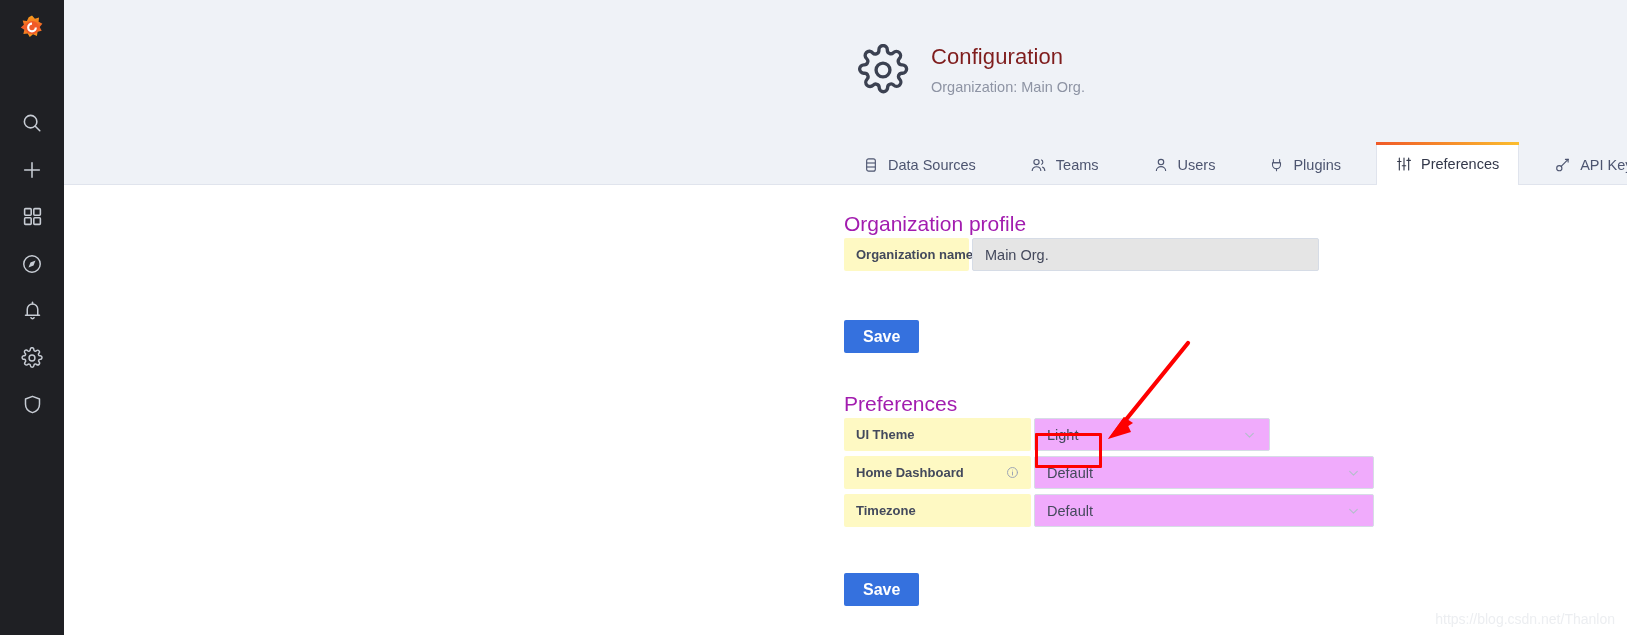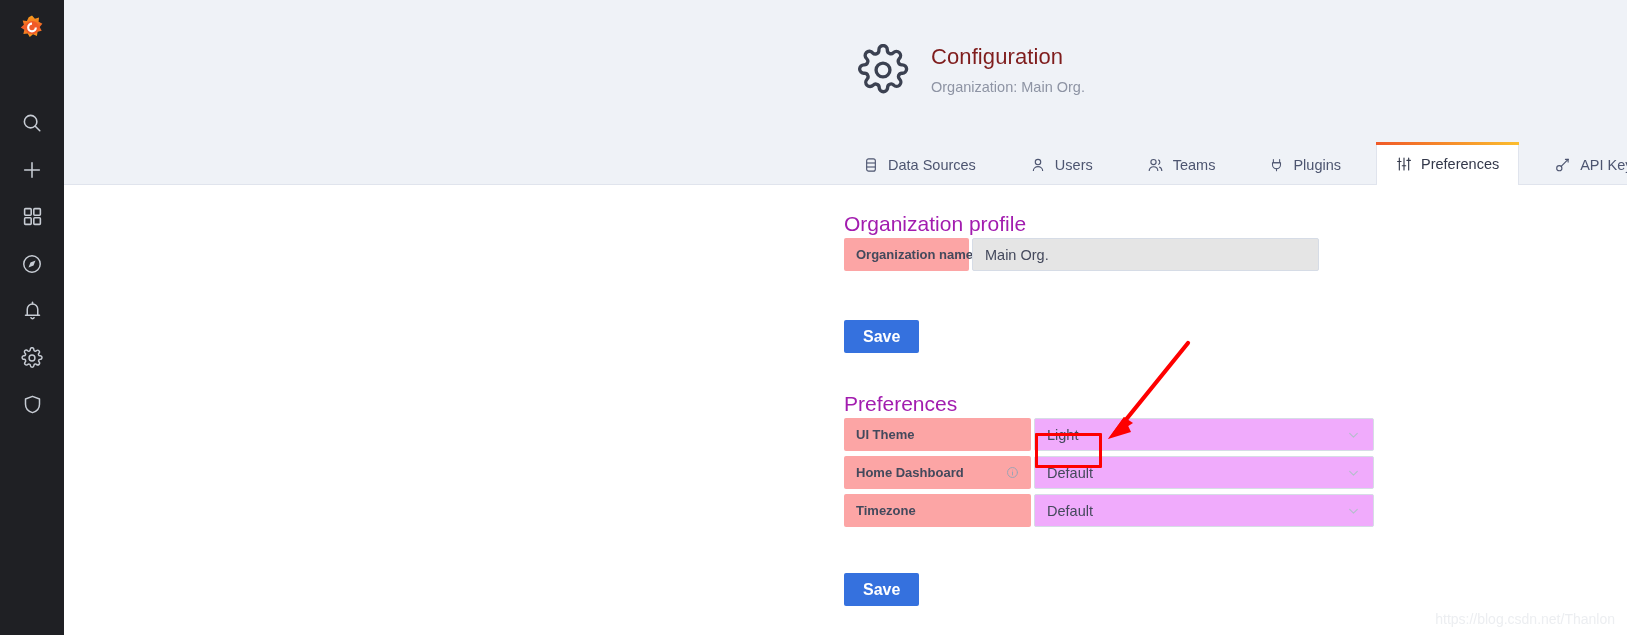--- a/index.html
+++ b/index.html
@@ -129,21 +129,21 @@
   #t-orgprofile { left: 780px; top: 26px; }
   #t-prefs { left: 780px; top: 206px; }
 
   .form-row {
     position: absolute;
     display: flex;
     align-items: stretch;
     height: 33px;
   }
   .flabel {
-    background: #fca5a5;
+    background: #fef9c3;
     color: #43495c;
     font-size: 13px;
     font-weight: bold;
     display: flex;
     align-items: center;
     padding: 0 12px;
     border-radius: 2px;
     white-space: nowrap;
   }
   .flabel .info-i { margin-left: auto; padding-left: 16px; display: flex; align-items: center; }
@@ -178,21 +178,21 @@
     top: 50%;
     transform: translateY(-50%);
     display: flex;
   }
 
   
   #row-orgname { left: 780px; top: 52px; width: 475px; }
   #row-orgname .flabel { width: 125px; margin-right: 3px; }
   #row-orgname .fwrap { flex: 1 1 auto; }
 
-  #row-theme { left: 780px; top: 232px; width: 530px; }
+  #row-theme { left: 780px; top: 232px; width: 426px; }
   #row-dash  { left: 780px; top: 270px; width: 530px; }
   #row-tz    { left: 780px; top: 308px; width: 530px; }
   #row-theme .flabel, #row-dash .flabel, #row-tz .flabel { width: 187px; margin-right: 3px; }
   #row-theme .fselect, #row-dash .fselect, #row-tz .fselect { flex: 1 1 auto; }
 
   .btn-save {
     position: absolute;
     background: #3571de;
     color: #ffffff;
     font-size: 16px;
@@ -342,38 +342,38 @@
               <rect x="5.5" y="2.8" width="13" height="18.4" rx="3"></rect>
               <line x1="5.5" y1="9" x2="18.5" y2="9"></line>
                 <line x1="5.5" y1="15" x2="18.5" y2="15"></line>
             </svg>
           </span>
           <span>Data Sources</span>
         </div>
 
         <div class="tab">
           <span class="ticon">
-            <svg width="16" height="16" viewBox="0 0 24 24" fill="none" stroke="#4d5570" stroke-width="1.7">
-              <circle cx="12" cy="7.6" r="4.1"></circle>
-                <path d="M5 21c0-4 3.2-6.5 7-6.5s7 2.5 7 6.5"></path>
-            </svg>
-          </span>
-          <span>Users</span>
-        </div>
-
-        <div class="tab">
-          <span class="ticon">
             <svg width="17" height="16" viewBox="0 0 24 24" fill="none" stroke="#4d5570" stroke-width="1.7">
               <circle cx="9" cy="7.6" r="3.9"></circle>
                 <path d="M2.5 21c0-3.8 2.9-6.3 6.5-6.3s6.5 2.5 6.5 6.3"></path>
               <path d="M16 4.2a3.7 3.7 0 0 1 0 7"></path>
                 <path d="M17.5 14.9c2.4.6 4 2.8 4 6.1"></path>
             </svg>
           </span>
           <span>Teams</span>
+        </div>
+
+        <div class="tab">
+          <span class="ticon">
+            <svg width="16" height="16" viewBox="0 0 24 24" fill="none" stroke="#4d5570" stroke-width="1.7">
+              <circle cx="12" cy="7.6" r="4.1"></circle>
+                <path d="M5 21c0-4 3.2-6.5 7-6.5s7 2.5 7 6.5"></path>
+            </svg>
+          </span>
+          <span>Users</span>
         </div>
 
         <div class="tab">
           <span class="ticon">
             <svg width="15" height="16" viewBox="0 0 24 24" fill="none" stroke="#4d5570" stroke-width="1.7" stroke-linecap="round">
               <path d="M7 3.2v5.3h10V3.2"></path>
                 <path d="M5.6 8.5h12.8v3.2a6.4 6.4 0 0 1-12.8 0z"></path>
               <line x1="12" y1="18.1" x2="12" y2="21.3"></line>
             </svg>
           </span>

